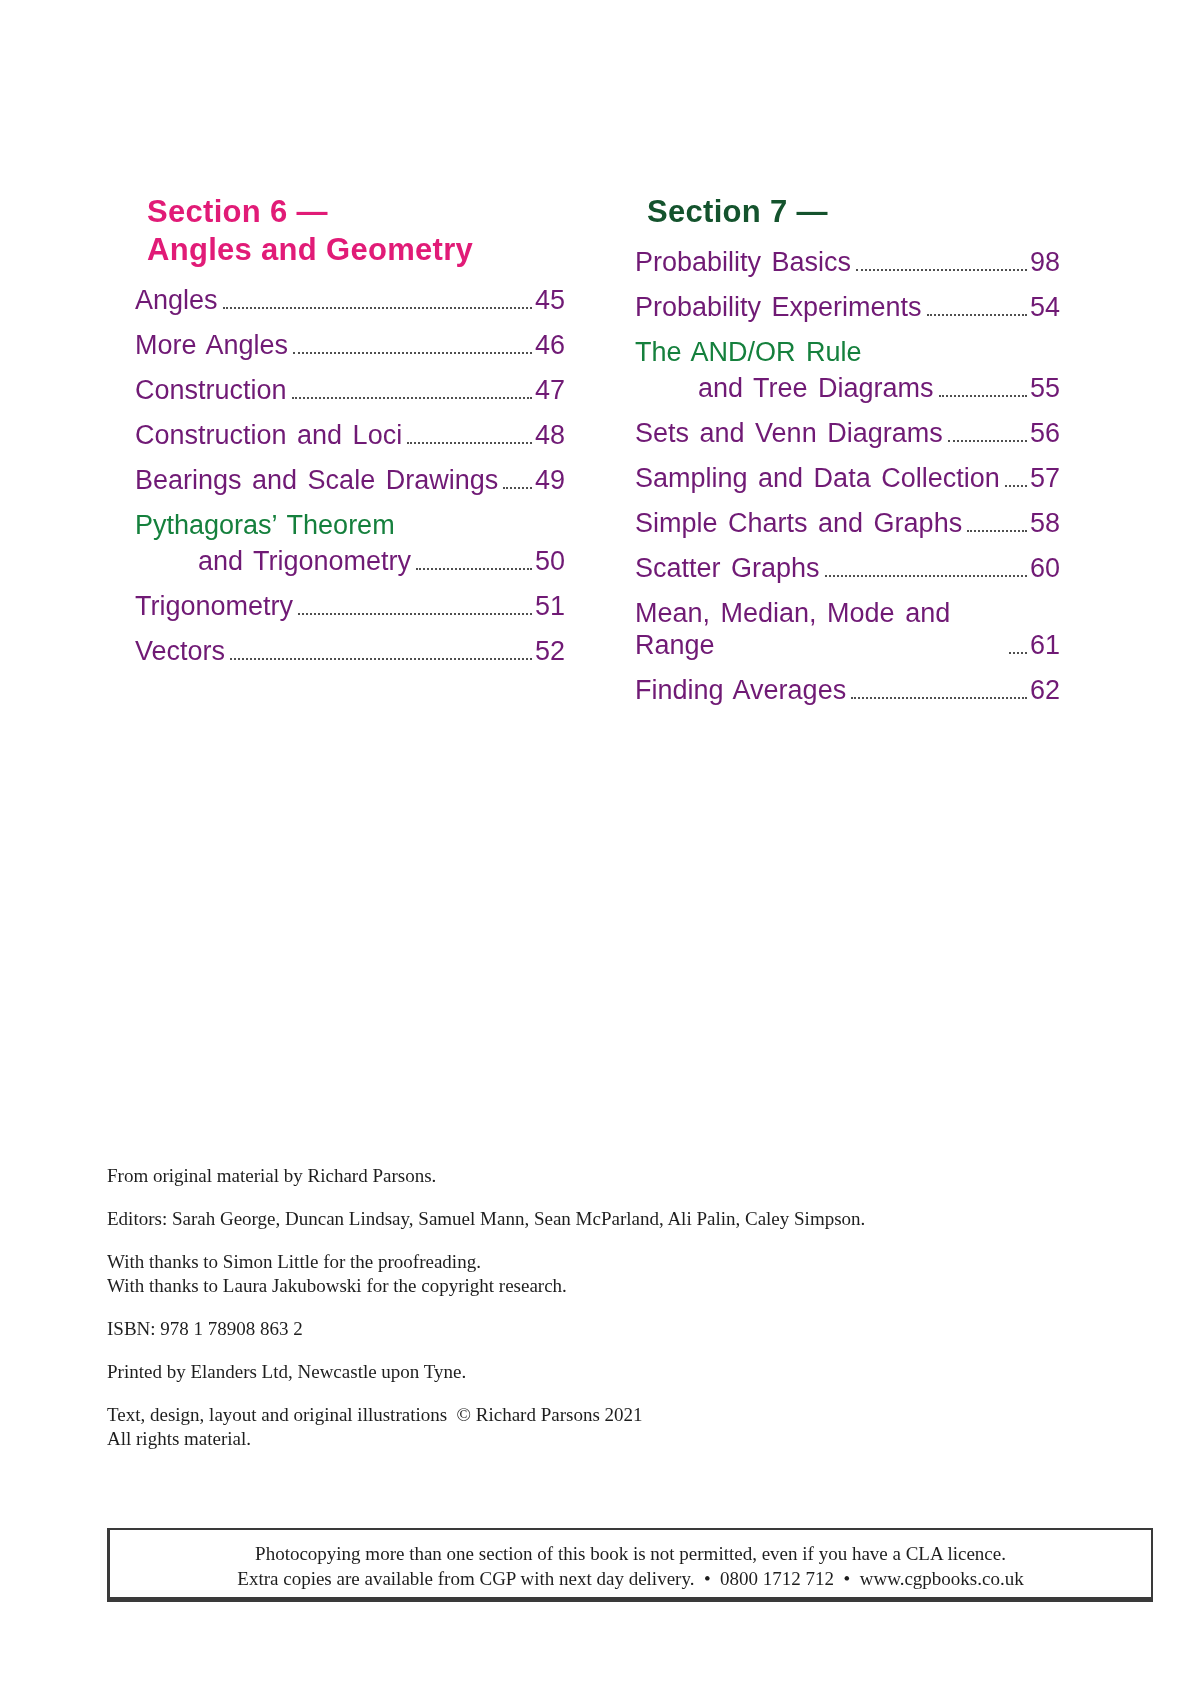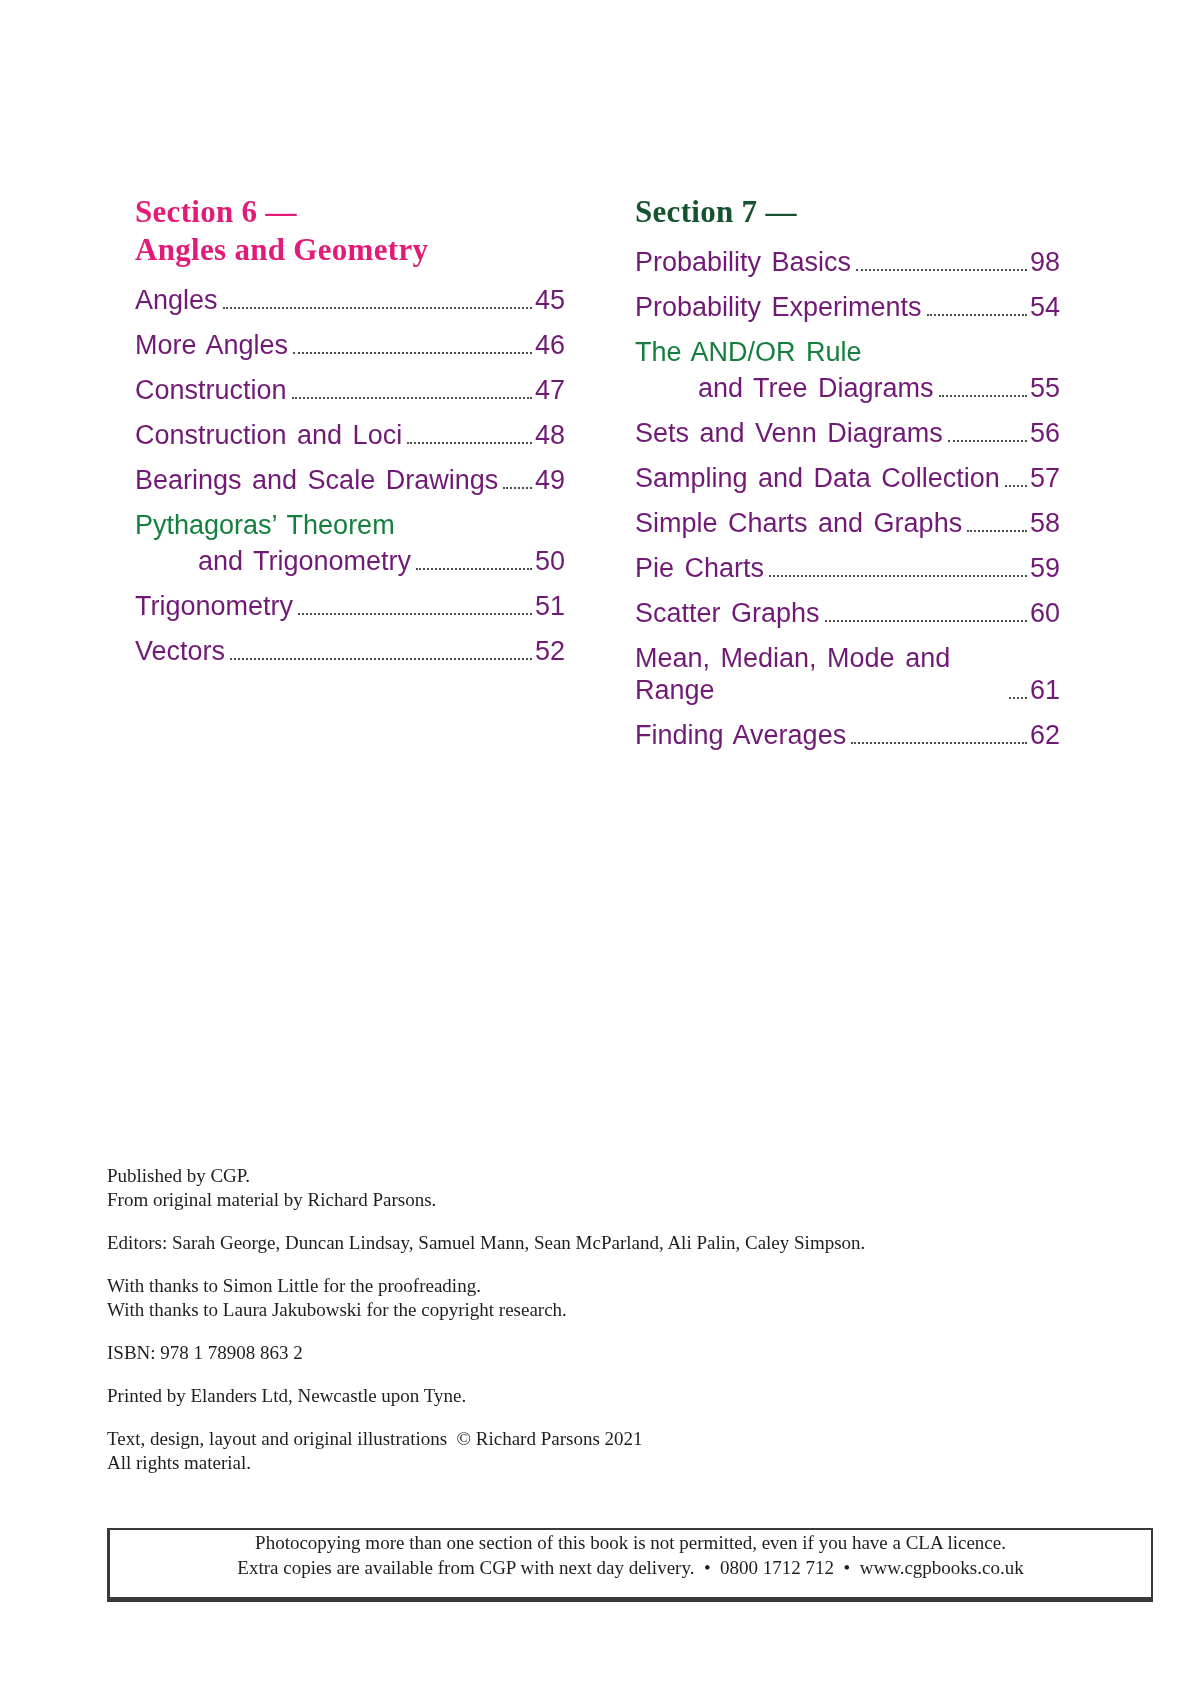--- a/index.html
+++ b/index.html
@@ -11,25 +11,25 @@
     overflow:hidden;
   }
   
   .toc{
     position:absolute;top:193px;left:135px;
     display:flex;gap:70px;
   }
   .toc-col{width:430px;}
   .toc-col.right{width:425px;}
   .section-title{
-    font-family:Liberation Serif, serif;
+    font-family:Liberation Sans, sans-serif;
     font-weight:bold;
     font-size:31px;line-height:38px;
     letter-spacing:0.3px;
-    margin:0 0 15px 0;
+    margin:0 0 15px 12px;
   }
   .title-pink{color:#e11b77;}
   .title-teal{color:#14532d;}
   .toc-row{
     display:flex;align-items:flex-end;
     font-size:27px;line-height:32px;
     color:#701a75;
     word-spacing:3px;
     margin-bottom:13px;
   }
@@ -56,20 +56,21 @@
   .notice{
     position:absolute;top:1528px;left:107px;
     width:1046px;height:74px;
     box-sizing:border-box;
     border:2px solid #3a3a3a;
     border-bottom-width:5px;
     border-left-width:3px;
     text-align:center;
     font-family:"Liberation Serif",serif;
     font-size:19px;line-height:25px;color:#1e1e1e;
+    padding-top:11px;
   }
 </style>
 </head>
 <body>
 
 <div class="page">
 
   <div class="toc">
 
     <div class="toc-col">
@@ -151,45 +152,39 @@
         <span class="t">Sampling and Data Collection</span>
         <span class="leader"></span>
         <span class="pg">57</span>
       </div>
       <div class="toc-row">
         <span class="t">Simple Charts and Graphs</span>
         <span class="leader"></span>
         <span class="pg">58</span>
       </div>
       <div class="toc-row">
-        <span class="t">Pie Charts</span>
-        <span class="leader"></span>
-        <span class="pg">59</span>
-      </div>
-      <div class="toc-row">
         <span class="t">Scatter Graphs</span>
         <span class="leader"></span>
         <span class="pg">60</span>
       </div>
       <div class="toc-row">
         <span class="t">Mean, Median, Mode and Range</span>
         <span class="leader"></span>
         <span class="pg">61</span>
       </div>
       <div class="toc-row">
         <span class="t">Finding Averages</span>
         <span class="leader"></span>
         <span class="pg">62</span>
       </div>
     </div>
   </div>
 
   <div class="colophon">
     <div class="para">
-      <div>Published by CGP.</div>
       <div>From original material by Richard Parsons.</div>
     </div>
     <div class="para">
       <div>Editors: Sarah George, Duncan Lindsay, Samuel Mann, Sean McParland, Ali Palin, Caley Simpson.</div>
     </div>
     <div class="para">
       <div>With thanks to Simon Little for the proofreading.</div>
       <div>With thanks to Laura Jakubowski for the copyright research.</div>
     </div>
     <div class="para">

